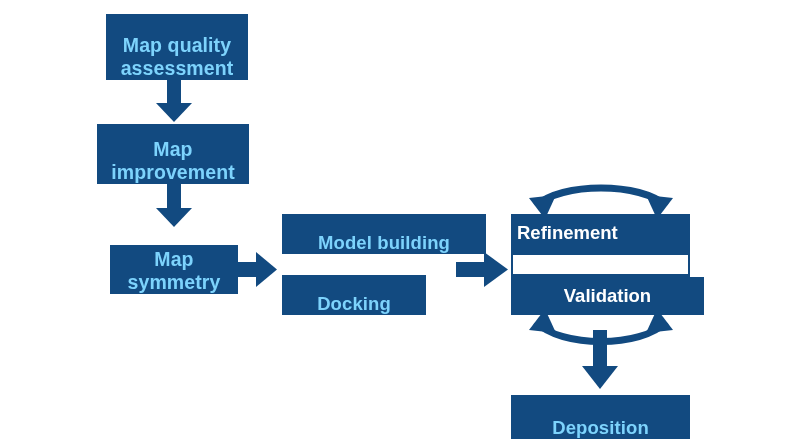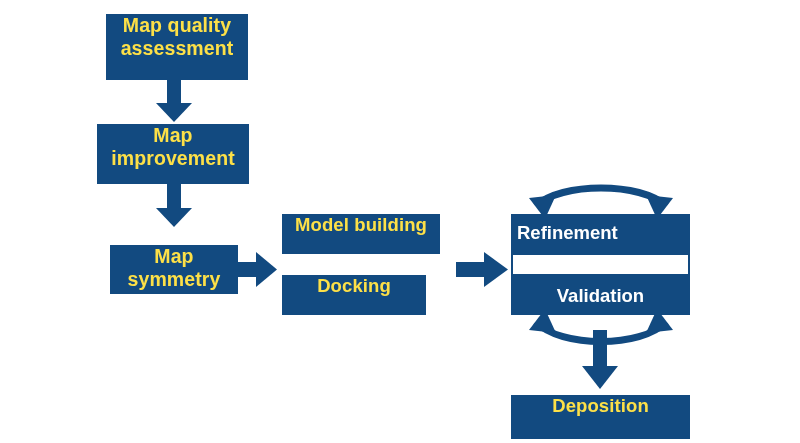--- a/index.html
+++ b/index.html
@@ -23,43 +23,43 @@
     position: absolute;
     left: 0;
     top: 0;
     width: 800px;
     height: 443px;
     pointer-events: none;
   }
   .node {
     position: absolute;
     background: #124A80;
-    color: #fde047;
+    color: #7dd3fc;
     display: flex;
-    align-items: flex-start;
+    align-items: flex-end;
     justify-content: center;
     text-align: center;
     line-height: 1.18;
     box-sizing: border-box;
     font-size: 19px;
     font-weight: 600;
     letter-spacing: 0.1px;
     z-index: 3;
   }
   .node-label {
     display: block;
     padding: 0 6px;
     white-space: pre-line;
   }
 
   
   #node-map-quality     { left:106px; top:14px;  width:142px; height:66px;  font-size:19.5px; }
   #node-map-improvement { left:97px;  top:124px; width:152px; height:60px;  font-size:19.5px; }
   #node-map-symmetry    { left:110px; top:245px; width:128px; height:49px;  font-size:19.5px; }
-  #node-model-building  { left:282px; top:214px; width:158px; height:40px;  font-size:18.5px; }
+  #node-model-building  { left:282px; top:214px; width:204px; height:40px;  font-size:18.5px; }
   #node-docking         { left:282px; top:275px; width:144px; height:40px;  font-size:18.5px; }
   #node-deposition      { left:511px; top:395px; width:179px; height:44px;  font-size:18.5px; }
 
   
   #cycle-block {
     position: absolute;
     left: 511px;
     top: 214px;
     width: 179px;
     height: 101px;
@@ -71,21 +71,21 @@
     width: 179px; height: 38px;
     background: #124A80;
     color: #fff;
     display: flex; align-items: center; justify-content: flex-start;
     font-size: 18.5px; font-weight: 600;
     box-sizing: border-box;
   }
   #node-validation {
     position: absolute;
     left: 0; top: 63px;
-    width: 179px; height: 38px;
+    width: 193px; height: 38px;
     background: #124A80;
     color: #fff;
     display: flex; align-items: center; justify-content: center;
     font-size: 18.5px; font-weight: 600;
     box-sizing: border-box;
   }
   #cycle-gap {
     position: absolute;
     left: 0; top: 38px;
     width: 179px; height: 25px;

